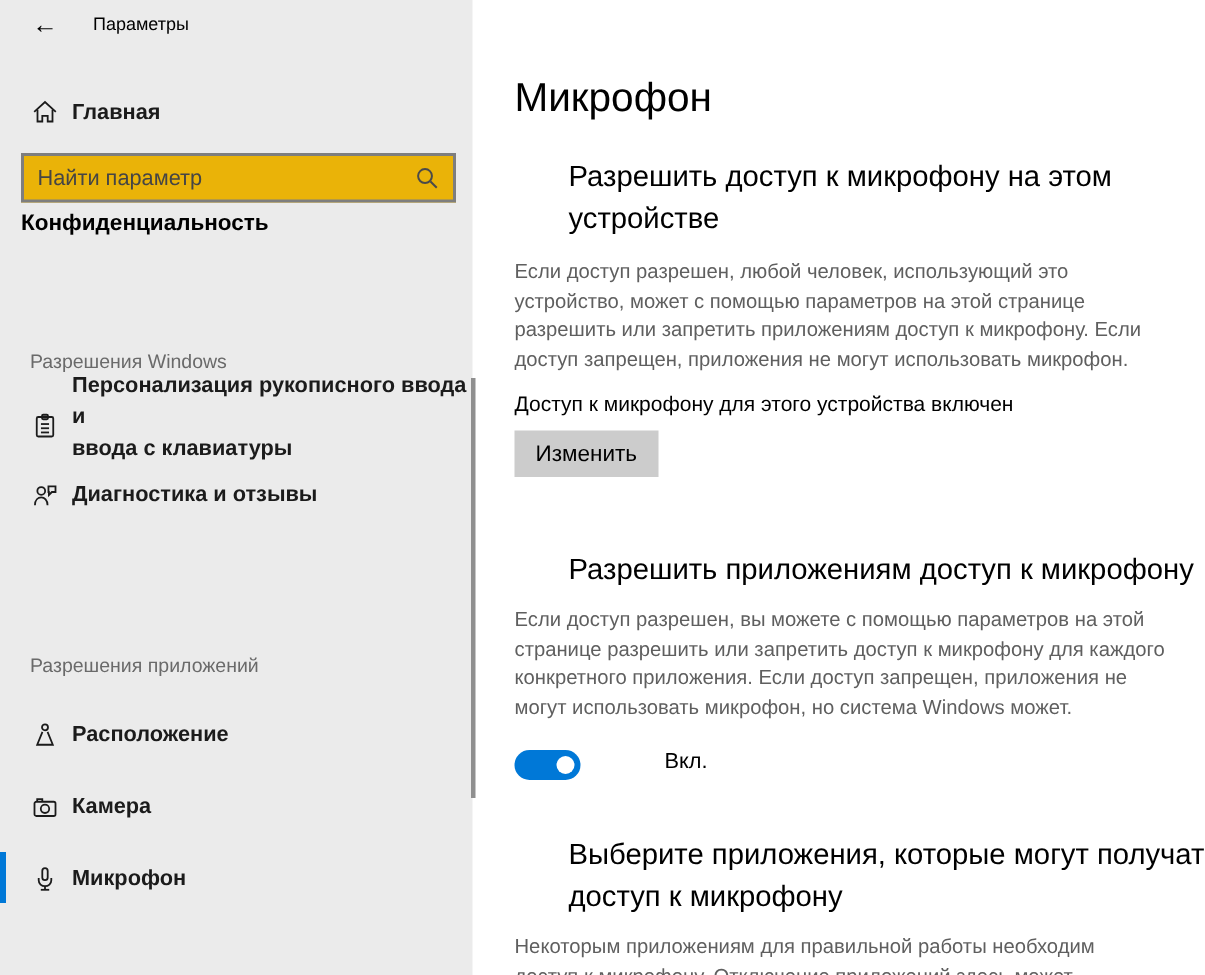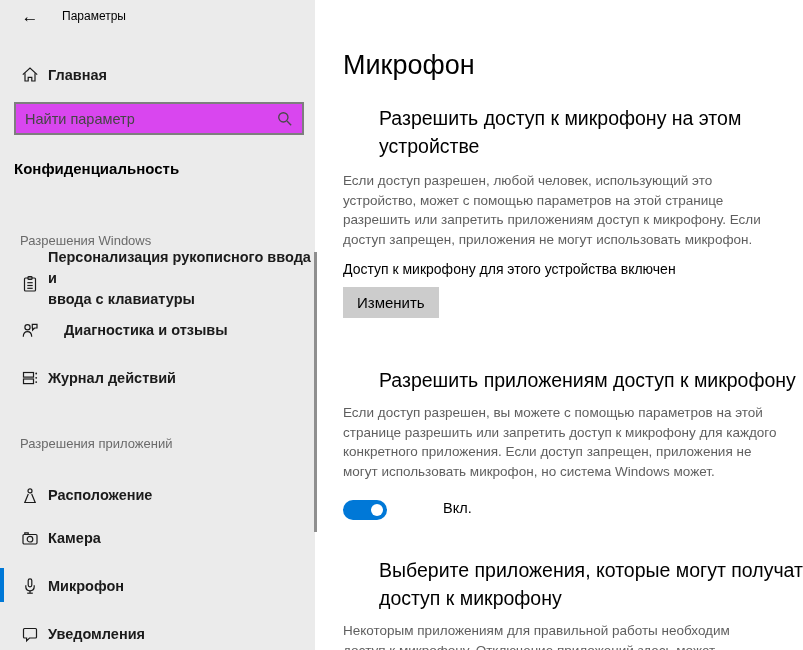--- a/index.html
+++ b/index.html
@@ -11,25 +11,25 @@
     -webkit-font-smoothing:antialiased;
   }
   .abs{position:absolute;}
   
   .sidebar{left:0;top:0;width:315px;height:650px;background:#ebebeb;}
   .titlebar-back{left:14px;top:4px;width:32px;height:26px;display:flex;align-items:center;justify-content:center;font-size:17px;cursor:pointer;}
   .titlebar-title{left:62px;top:9px;font-size:12px;color:#000;}
   .nav-item{left:0;width:315px;display:flex;align-items:center;cursor:pointer;}
   .nav-item .ic{width:20px;height:20px;margin-left:20px;flex:0 0 auto;display:flex;align-items:center;justify-content:center;}
   .nav-item .lbl{margin-left:8px;font-size:14.5px;color:#1b1b1b;white-space:pre-line;line-height:21px;font-weight:bold;}
-  .searchbox{left:14px;top:102px;width:286px;height:29px;background:#d946ef;border:2px solid #7e7e7e;display:flex;align-items:center;}
+  .searchbox{left:14px;top:102px;width:286px;height:29px;background:#eab308;border:2px solid #7e7e7e;display:flex;align-items:center;}
   .searchbox input{flex:1;border:none;outline:none;background:transparent;font-family:"Liberation Sans",sans-serif;font-size:14.5px;color:#3c3c3c;padding:0 0 0 9px;}
   .searchbox input::placeholder{color:#454545;opacity:1;}
   .search-glyph{width:22px;height:22px;margin-right:6px;flex:0 0 auto;}
-  .root-label{left:14px;top:160px;font-size:15px;font-weight:700;color:#000;}
+  .root-label{left:14px;top:140px;font-size:15px;font-weight:700;color:#000;}
   .section-label{left:20px;top:0;font-size:13px;color:#6a6a6a;}
   .sel-bar{left:0;top:568px;width:4px;height:34px;background:#0078d7;}
   .scroll-thumb{left:314px;top:252px;width:3px;height:280px;background:#8f8f8f;cursor:pointer;}
   svg.icon{stroke:#1b1b1b;fill:none;stroke-width:1.2;}
   
   .main-title{left:343px;top:50px;font-size:27px;font-weight:350;color:#000;}
   .h-section{left:354px;width:460px;font-size:19.5px;font-weight:400;color:#000;line-height:28px;white-space:pre-line;margin-left:25px;}
   .para{left:343px;width:468px;font-size:13.5px;color:#5f5f5f;line-height:19.5px;white-space:pre-line;}
   .status-line{left:343px;top:261px;font-size:14px;color:#000;}
   .btn-change{left:343px;top:287px;height:31px;min-width:92px;background:#cccccc;border:none;font-family:"Liberation Sans",sans-serif;font-size:15px;color:#000;padding:0 14px;cursor:pointer;}
@@ -77,47 +77,35 @@
         <rect x="8" y="2.5" width="4" height="3" rx="0.8"></rect>
         <line x1="7.3" y1="8.7" x2="12.7" y2="8.7"></line>
         <line x1="7.3" y1="11.5" x2="12.7" y2="11.5"></line>
         <line x1="7.3" y1="14.3" x2="12.7" y2="14.3"></line>
       </svg>
     </span>
     <span class="lbl">Персонализация рукописного ввода и
 ввода с клавиатуры</span>
   </div>
 
-  <div class="abs nav-item" style="top:314px;height:32px;gap:16px;">
+  <div class="abs nav-item" style="top:314px;height:32px;">
     <span class="ic">
       <svg class="icon" width="20" height="20" viewBox="0 0 20 20">
         <circle cx="7.5" cy="7.3" r="2.6"></circle>
         <path d="M3.3 16.8 C3.3 13.2 5.4 11.6 7.5 11.6 C9.6 11.6 11.7 13.2 11.7 16.8"></path>
         <path d="M12.3 4.3 H17 V8 H14.6 L12.6 10 V8 H12.3 Z"></path>
       </svg>
     </span>
     <span class="lbl">Диагностика и отзывы</span>
   </div>
 
-  <div class="abs nav-item" style="top:362px;height:32px;">
-    <span class="ic">
-      <svg class="icon" width="20" height="20" viewBox="0 0 20 20">
-        <rect x="3.5" y="4.5" width="10" height="4.6"></rect>
-        <rect x="3.5" y="11" width="10" height="4.6"></rect>
-        <circle cx="16.2" cy="5.5" r="0.9" fill="#1b1b1b" stroke="none"></circle>
-        <circle cx="16.2" cy="9.8" r="0.9" fill="#1b1b1b" stroke="none"></circle>
-        <circle cx="16.2" cy="14.1" r="0.9" fill="#1b1b1b" stroke="none"></circle>
-      </svg>
-    </span>
-    <span class="lbl">Журнал действий</span>
-  </div>
 
   <div class="abs section-label" style="top:436px;">Разрешения приложений</div>
 
-  <div class="abs nav-item" style="top:474px;height:32px;align-items:flex-end;">
+  <div class="abs nav-item" style="top:474px;height:32px;">
     <span class="ic">
       <svg class="icon" width="20" height="20" viewBox="0 0 20 20">
         <circle cx="10" cy="4.9" r="2"></circle>
         <path d="M8.3 7.9 L4.8 16.5 H15.2 L11.7 7.9"></path>
       </svg>
     </span>
     <span class="lbl">Расположение</span>
   </div>
 
   <div class="abs nav-item" style="top:522px;height:32px;">
@@ -137,28 +125,20 @@
       <svg class="icon" width="20" height="20" viewBox="0 0 20 20">
         <rect x="8.2" y="2.8" width="3.6" height="8" rx="1.8"></rect>
         <path d="M5.8 9.3 V10.8 C5.8 13.2 7.7 14.8 10 14.8 C12.3 14.8 14.2 13.2 14.2 10.8 V9.3"></path>
         <line x1="10" y1="14.8" x2="10" y2="17"></line>
         <line x1="7.2" y1="17.2" x2="12.8" y2="17.2"></line>
       </svg>
     </span>
     <span class="lbl">Микрофон</span>
   </div>
 
-  <div class="abs nav-item" style="top:618px;height:32px;">
-    <span class="ic">
-      <svg class="icon" width="20" height="20" viewBox="0 0 20 20">
-        <path d="M4.5 4.5 H15.5 Q16.5 4.5 16.5 5.5 V13 Q16.5 14 15.5 14 H9.5 L6.6 16.9 V14 H4.5 Q3.5 14 3.5 13 V5.5 Q3.5 4.5 4.5 4.5 Z"></path>
-      </svg>
-    </span>
-    <span class="lbl">Уведомления</span>
-  </div>
 
   <div class="abs scroll-thumb"></div>
 </div>
 
 <div class="abs main-title">Микрофон</div>
 
 <div class="abs h-section" style="top:104px;">Разрешить доступ к микрофону на этом
 устройстве</div>
 <div class="abs para" style="top:171px;">Если доступ разрешен, любой человек, использующий это
 устройство, может с помощью параметров на этой странице

